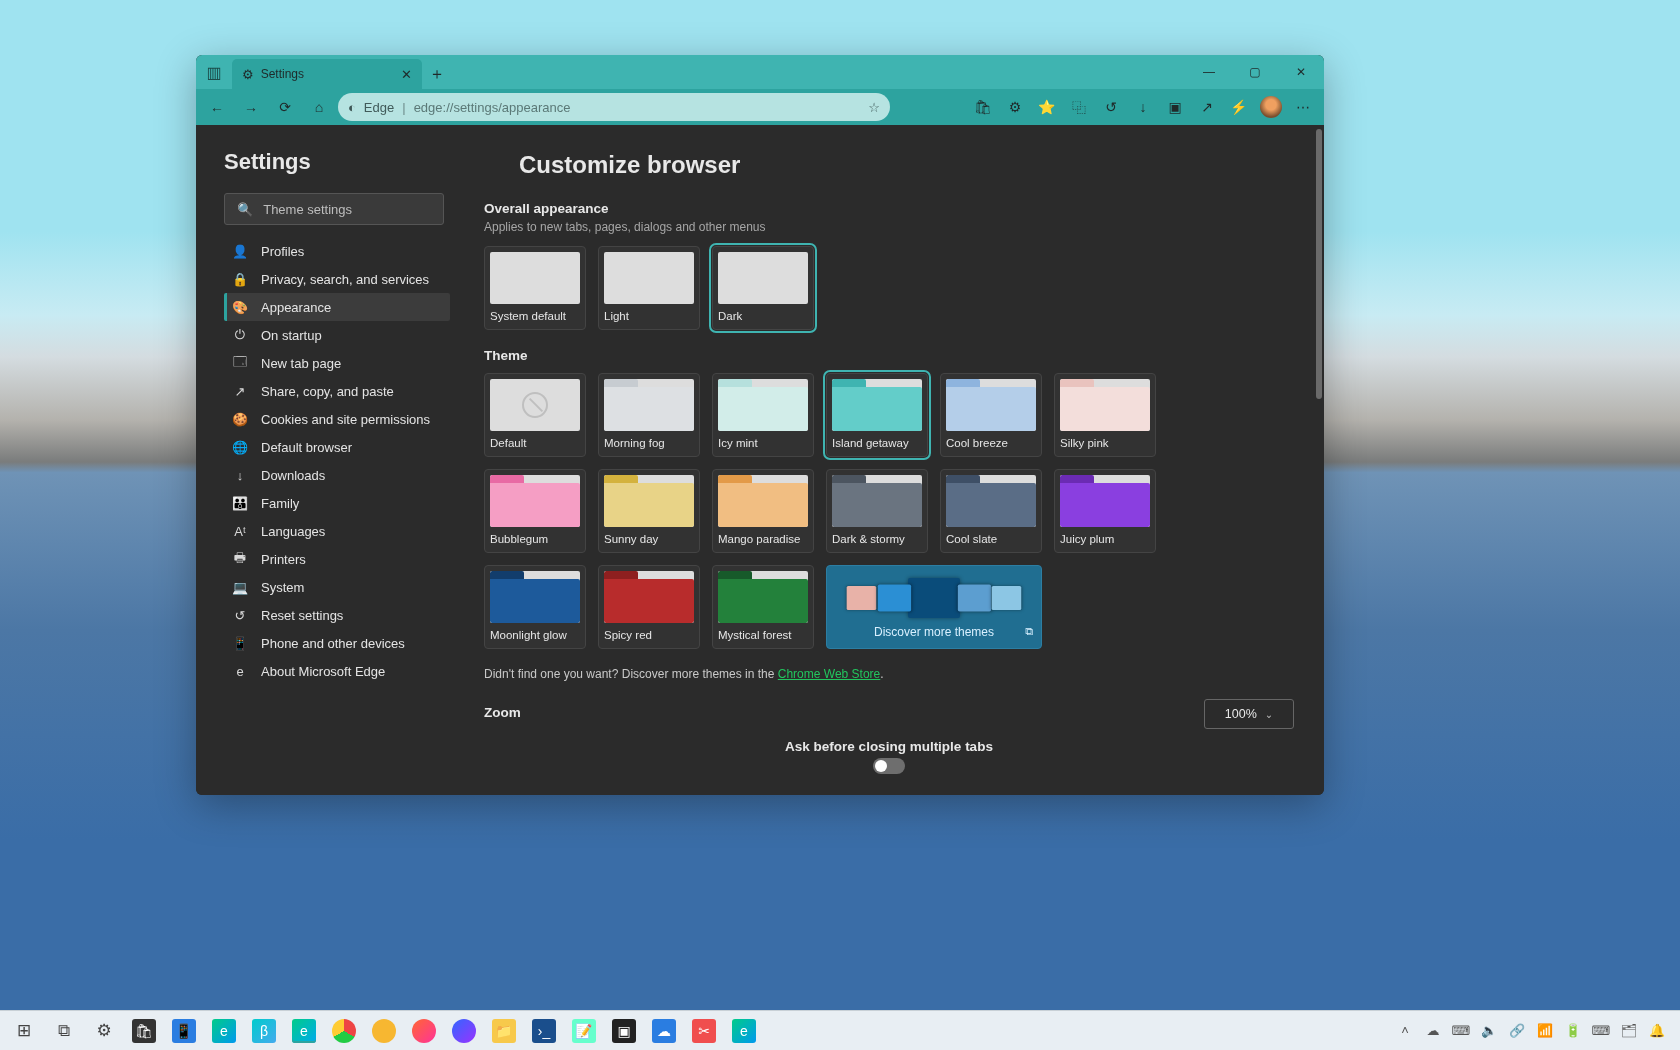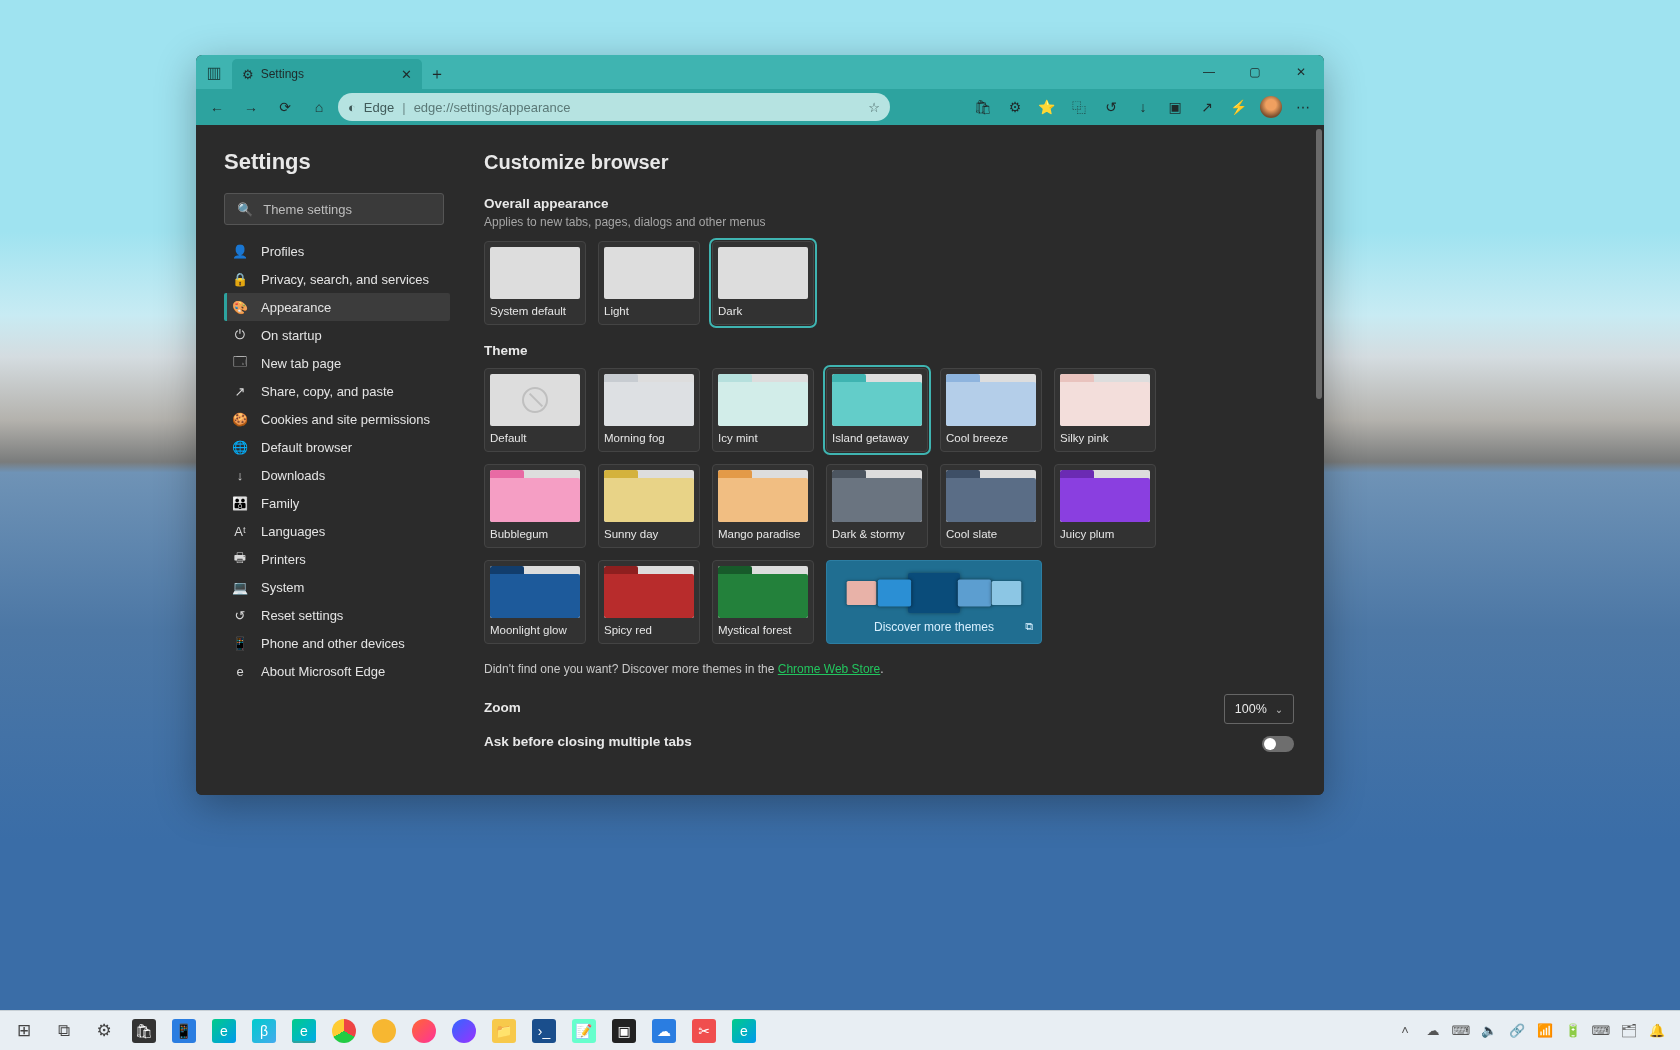--- a/index.html
+++ b/index.html
@@ -132,21 +132,21 @@
 .nav li .ico { width:18px; text-align:center; font-size:13px; color:#d8d8d8; }
 .nav li.active { background:#3c3c3c; border-left-color:#2da39f; }
 
 
 .main {
   flex:1;
   padding: 26px 30px 0 20px;
   overflow:hidden;
   font-size:13px;
 }
-.h1 { font-size:20px; font-weight:600; margin-bottom:22px; }
+.h1 { font-size:24px; font-weight:600; margin-bottom:22px;margin-left:35px; }
 .h2 { font-size:13.5px; font-weight:600; margin-bottom:4px; }
 .sub { font-size:12px; color:#a6a6a6; margin-bottom:12px; }
 
 .card-row { display:flex; gap:12px; margin-bottom:18px; flex-wrap:wrap;}
 .card {
   width: 102px;
   background:#323232;
   border:1px solid #444;
   border-radius:4px;
   padding:5px;
@@ -198,24 +198,24 @@
 .discover-thumbs span:nth-child(3){ width:54px; height:40px; background:#0a4c7a;}
 .discover-thumbs span:nth-child(4){ background:#5c9ed0; transform:translateX(-4px) scale(.9);}
 .discover-thumbs span:nth-child(5){ background:#8cc6e4; transform:translateX(-8px) scale(.8);}
 .discover-card .lbl { font-size:12px; color:#d8f0ff; text-align:center; position:relative; }
 .discover-card .ext { position:absolute; right:0; top:0; font-size:11px;}
 
 .themes-note { font-size:12px; color:#c9c9c9; margin:2px 0 18px; }
 .themes-note a { color:#22c55e; text-decoration:underline; }
 
 .zoom-row { display:flex; align-items:center; justify-content:space-between; margin-bottom:10px;}
-.zoom-select { width:70px; height:30px; border:1px solid #666; border-radius:3px; display:flex; align-items:center; justify-content:center; gap:8px; font-size:12.5px; cursor:pointer;}
+.zoom-select { width:90px; height:30px; border:1px solid #666; border-radius:3px; display:flex; align-items:center; justify-content:center; gap:8px; font-size:12.5px; cursor:pointer;}
 .zoom-select .chev{font-size:10px; color:#bbb;}
 
-.toggle-row { display:flex; align-items:center; justify-content:space-between; }
+.toggle-row { display:flex; align-items:center; justify-content:space-between;flex-direction:column; }
 .toggle { width:32px; height:16px; border-radius:8px; background:#6e6e6e; position:relative; cursor:pointer;}
 .toggle::after{content:""; position:absolute; left:2px; top:2px; width:12px; height:12px; background:#fff; border-radius:50%;}
 
 
 .taskbar {
   position:absolute; left:0; right:0; bottom:0;
   height:40px; background:#e8eef3;
   border-top:1px solid #c8d0d6;
   display:flex; align-items:center;
   padding: 0 4px;

